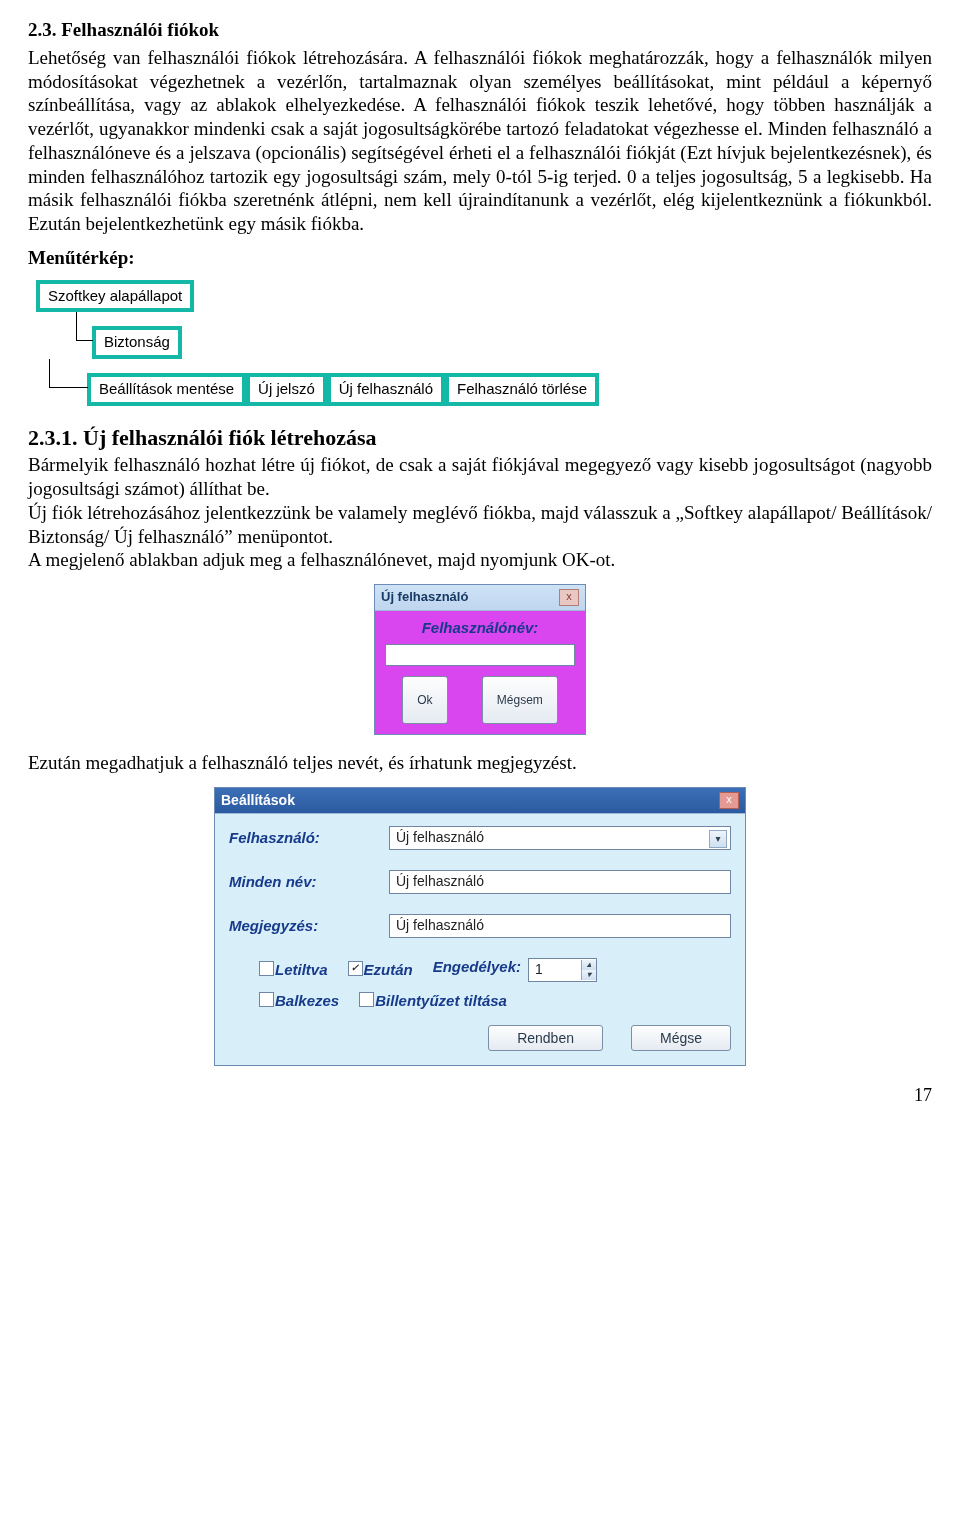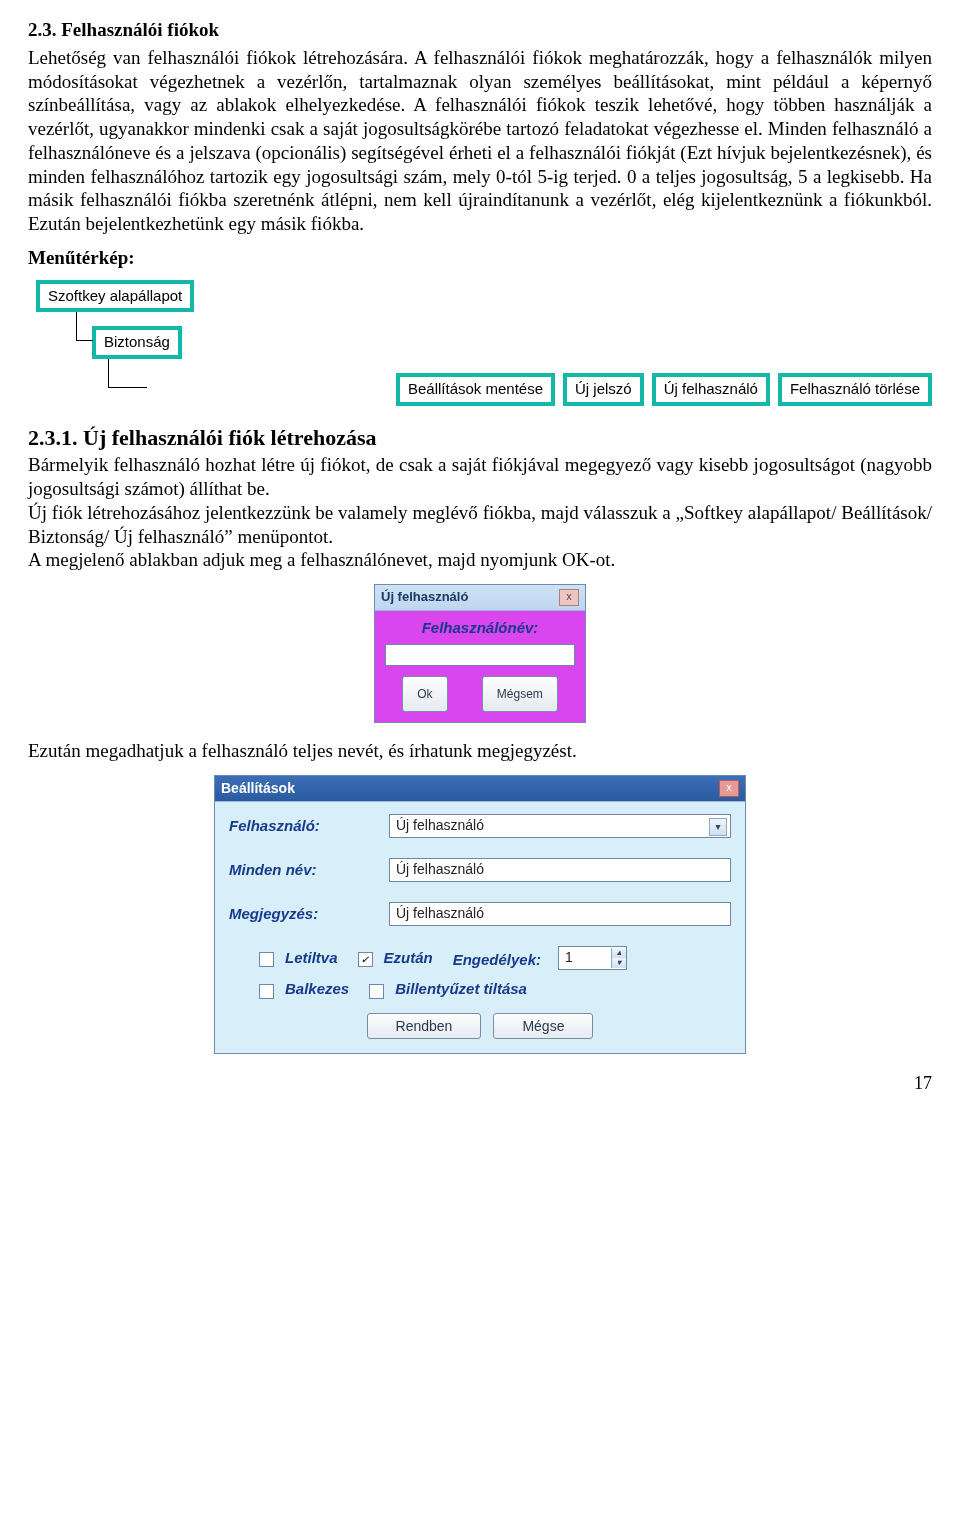--- a/index.html
+++ b/index.html
@@ -49,25 +49,24 @@
     position: absolute;
     left: -16px;
     top: -14px;
     width: 16px;
     height: 28px;
     border-left: 1px solid #000;
     border-bottom: 1px solid #000;
   }
   .tree-l4-row {
     display: flex;
-    gap: 8px;
+    gap: 0;
     margin-top: 14px;
-    margin-left: 110px;
+    margin-left: 51px;
     position: relative;
-    justify-content: flex-end;
   }
   .tree-l4-row::before {
     content: "";
     position: absolute;
     left: -38px;
     top: -14px;
     width: 38px;
     height: 28px;
     border-left: 1px solid #000;
     border-bottom: 1px solid #000;
@@ -114,21 +113,21 @@
     width: 100%; box-sizing: border-box;
     border: 1px solid #6f87a5;
     height: 22px;
     background: #fff;
     padding: 0 4px;
   }
   .dlg1 .btnrow { display: flex; justify-content: space-around; margin-top: 10px; }
   .winbtn {
     font-family: Tahoma, Arial, sans-serif;
     font-size: 12px;
-    padding: 10px 14px;
+    padding: 16px 14px;
     border: 1px solid #7a8ea6;
     background: linear-gradient(#fdfdfd, #e5ebf2);
     border-radius: 3px;
     color: #2a3a4c;
   }
 
   .dlg2 { width: 530px; }
   .dlg2 .dlg-title {
     background: linear-gradient(#3c6fb6, #2b5aa0);
   }
@@ -167,21 +166,21 @@
     display: flex;
     align-items: center;
     gap: 20px;
     margin: 14px 0 10px 30px;
     font-size: 15px;
     font-weight: bold;
     font-style: italic;
     color: #173a8a;
   }
   .cb {
-    display: inline-flex; align-items: flex-end; gap: 11px;
+    display: inline-flex; align-items: flex-start; gap: 1px;
   }
   .cbox {
     width: 13px; height: 13px;
     border: 1px solid #6f87a5;
     background: #fff;
     display: inline-flex; align-items:center; justify-content:center;
     font-size: 10px; color:#333;
   }
   .spinner {
     display: inline-flex;
@@ -195,21 +194,21 @@
   .spinner .spin {
     width: 15px;
     display: flex; flex-direction: column;
   }
   .spinner .spin div {
     height: 10px; border-left:1px solid #8fa9c6;
     background: linear-gradient(#eef4fb,#cfe0f0);
     font-size: 8px; text-align:center; line-height:9px; color:#345;
   }
   .btnrow2 {
-    display: flex; justify-content: center; gap: 12px; margin-top: 14px;
+    display: flex; justify-content: flex-end; gap: 28px; margin-top: 14px;
   }
   .btnrow2 .winbtn { padding: 4px 28px; font-size: 14px; }
 
   .pagenum {
     text-align: right;
     font-size: 18px;
     margin-top: 18px;
   }
 </style>
 </head>

